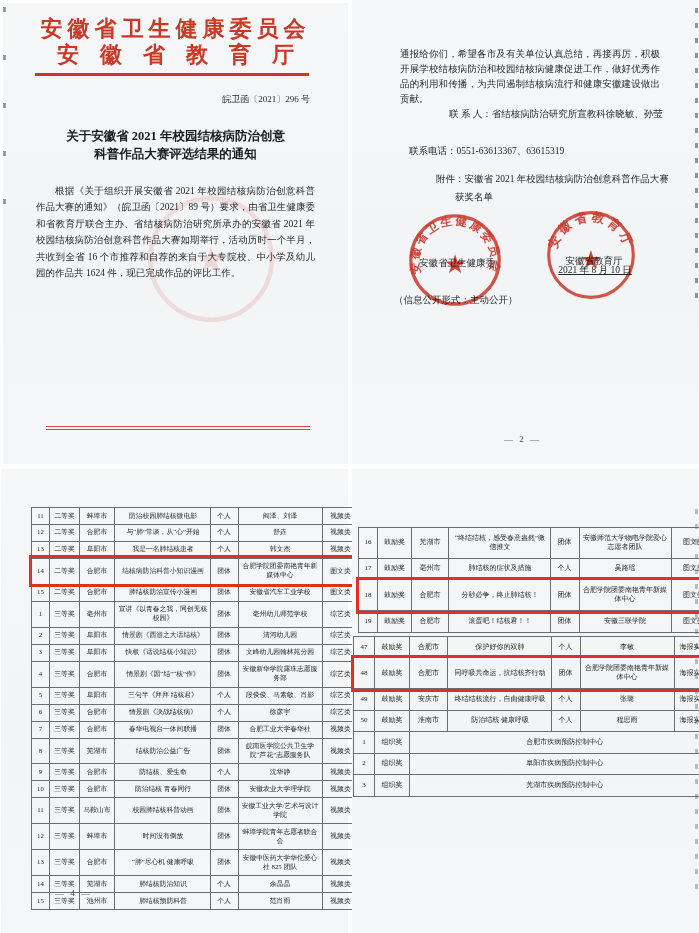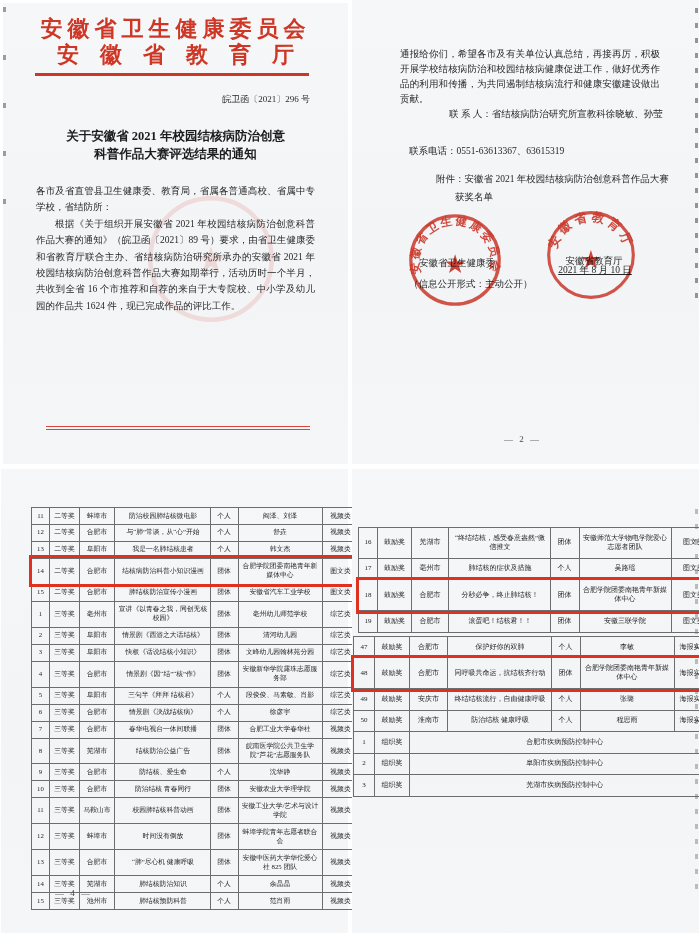--- a/index.html
+++ b/index.html
@@ -70,38 +70,37 @@
     <div class="doc-number">皖卫函〔2021〕296 号</div>
     <div class="p1-title">
       <div>关于安徽省 2021 年校园结核病防治创意</div>
       <div>科普作品大赛评选结果的通知</div>
     </div>
     <svg class="faint-seal" viewBox="0 0 100 100">
       <circle class="seal-ring" cx="50" cy="50" r="46"></circle>
       <text class="seal-star" x="50" y="60" text-anchor="middle">★</text>
     </svg>
     <div class="p1-body">
-      <p>各市及省直管县卫生健康委、教育局，省属各普通高校、省属中专学校，省结防所：</p>
       <p class="indent">根据《关于组织开展安徽省 2021 年校园结核病防治创意科普作品大赛的通知》（皖卫函〔2021〕89 号）要求，由省卫生健康委和省教育厅联合主办、省结核病防治研究所承办的安徽省 2021 年校园结核病防治创意科普作品大赛如期举行，活动历时一个半月，共收到全省 16 个市推荐和自荐的来自于大专院校、中小学及幼儿园的作品共 1624 件，现已完成作品的评比工作。</p>
     </div>
     <div class="double-line"></div>
   </div>
 
   <div class="page" id="page2">
     <div class="scan-marks" style="top:8px;height:300px;opacity:.5;"></div>
     <div class="p2-body">通报给你们，希望各市及有关单位认真总结，再接再厉，积极开展学校结核病防治和校园结核病健康促进工作，做好优秀作品的利用和传播，为共同遏制结核病流行和健康安徽建设做出贡献。</div>
     <div class="p2-line" style="top:108px;left:57px;margin-left:40px;">联 系 人：省结核病防治研究所宣教科徐晓敏、孙莹</div>
     <div class="p2-line" style="top:145px;left:57px;">联系电话：0551-63613367、63615319</div>
     <div class="p2-line" style="top:173px;left:84px;">附件：安徽省 2021 年校园结核病防治创意科普作品大赛</div>
     <div class="p2-line" style="top:191px;left:103px;">获奖名单</div>
 
     <div class="p2-line" style="top:257px;left:57px;width:96px;text-align:center;white-space:nowrap;">安徽省卫生健康委</div>
     <div class="p2-line" style="top:255px;left:196px;width:92px;text-align:center;">安徽省教育厅</div>
     <div class="p2-line" style="top:264px;left:191px;width:104px;text-align:center;text-decoration:underline;">2021 年 8 月 10 日</div>
-    <div class="p2-line" style="top:278px;left:42px;margin-left:15px;">（信息公开形式：主动公开）</div>
+    <div class="p2-line" style="top:294px;left:42px;">（信息公开形式：主动公开）</div>
 
     <svg class="seal" style="left:55px;top:212px;" width="96" height="96" viewBox="0 0 100 100">
       <circle class="seal-ring" cx="50" cy="50" r="46"></circle>
       <defs>
           <path id="arcL" d="M 15 66 A 38 38 0 1 1 85 66" fill="none"></path>
         </defs>
       <text class="seal-arc"><textPath href="#arcL" startOffset="50%" text-anchor="middle">安徽省卫生健康委员会</textPath></text>
       <text class="seal-star" x="50" y="64" text-anchor="middle">★</text>
     </svg>
     <svg class="seal" style="left:193px;top:209px;" width="92" height="92" viewBox="0 0 100 100">

